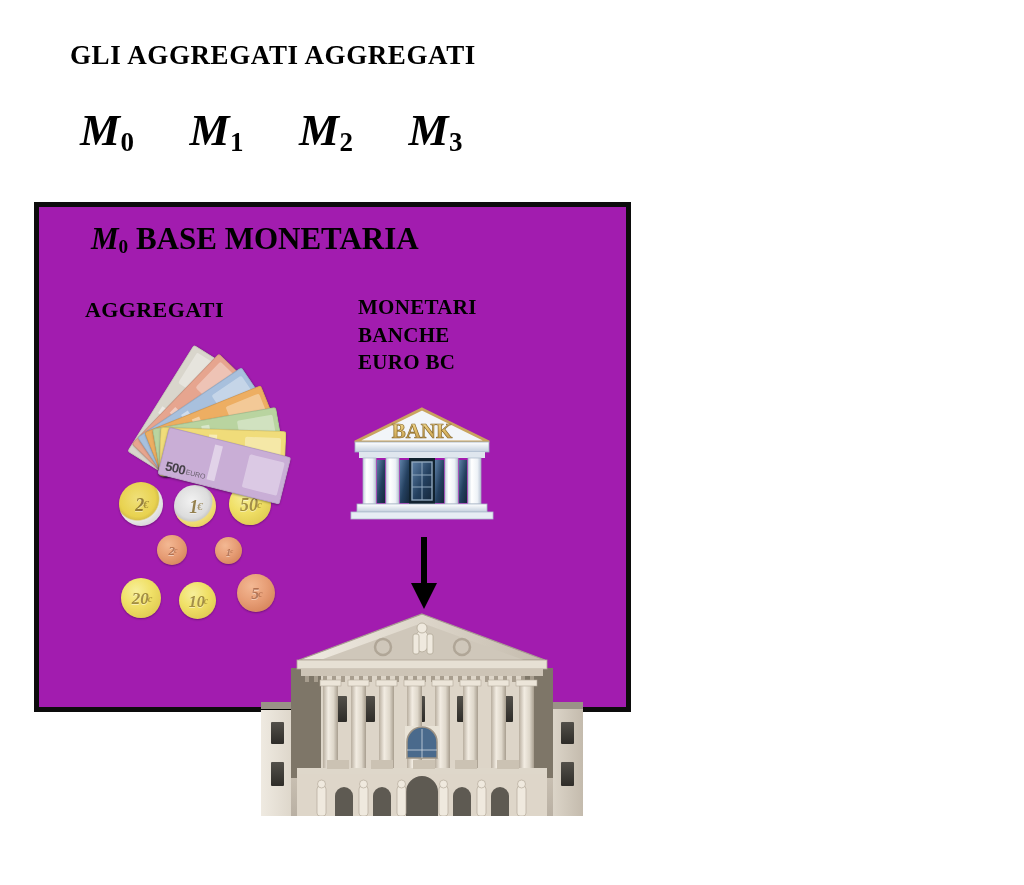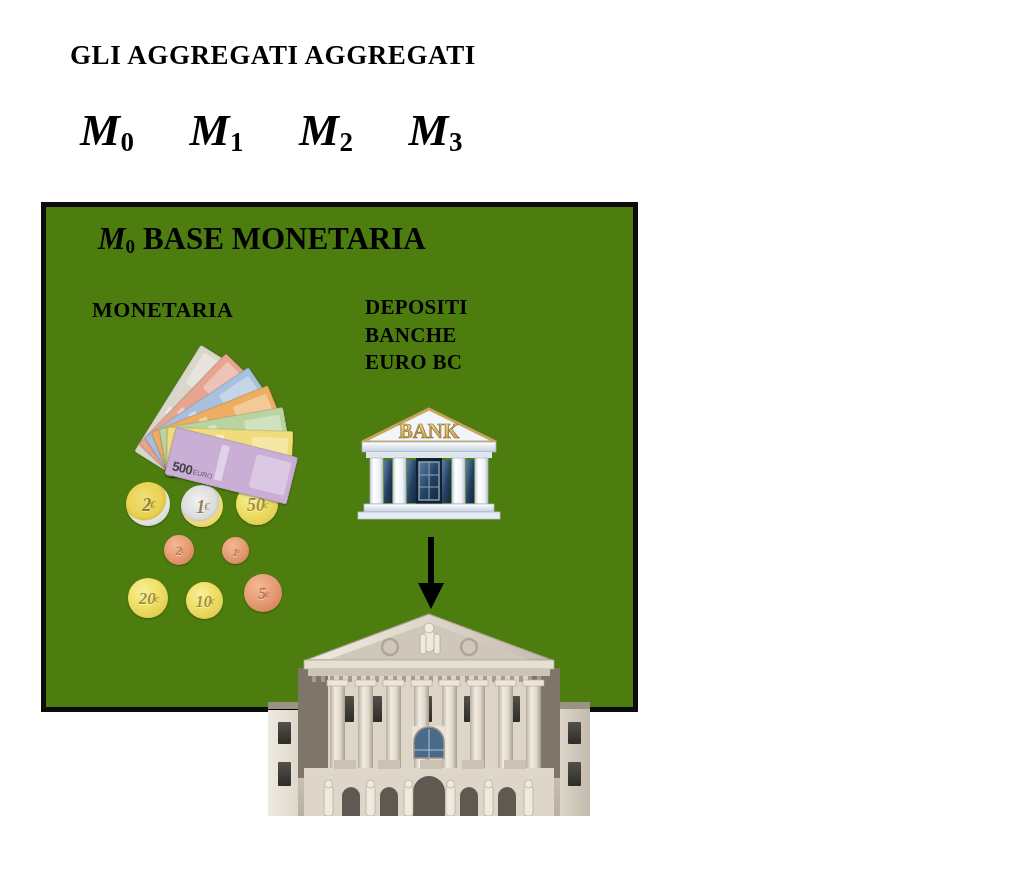--- a/index.html
+++ b/index.html
@@ -51,27 +51,27 @@
     font-size: 0.60em;
     vertical-align: baseline;
     position: relative;
     top: 0.22em;
     left: 0.02em;
   }
 
   
   .m0-box {
     position: absolute;
-    left: 41px;
+    left: 34px;
     top: 202px;
     width: 597px;
     height: 510px;
     box-sizing: border-box;
     border: 5px solid #0c0c0c;
-    background: #4d7c0f;
+    background: #a21caf;
   }
 
   .box-heading {
     position: absolute;
     left: 52px;
     top: 14px;
     font-family: "Liberation Serif", serif;
     font-weight: bold;
     font-size: 31px;
     white-space: nowrap;
@@ -250,24 +250,24 @@
   <div class="agg-item"><span>M</span><sub>3</sub></div>
 </div>
 
 <div class="m0-box">
 
   <div class="box-heading">
     <span class="sym"><span>M</span><sub>0</sub></span>
     <span>BASE MONETARIA</span>
   </div>
 
-  <div class="label-circolante">MONETARIA</div>
+  <div class="label-circolante">AGGREGATI</div>
 
   <div class="label-depositi">
-    <div>DEPOSITI</div>
+    <div>MONETARI</div>
     <div>BANCHE</div>
     <div>EURO BC</div>
   </div>
 
   <div class="banknotes" id="banknotes">
       <div class="note" style="background: rgb(217, 214, 204); transform: rotate(-58deg); z-index: 1;">
         <div class="band"></div>
         <div class="stripe"></div>
         <div class="denom">5</div>
         <div class="eurotag">EURO</div>

